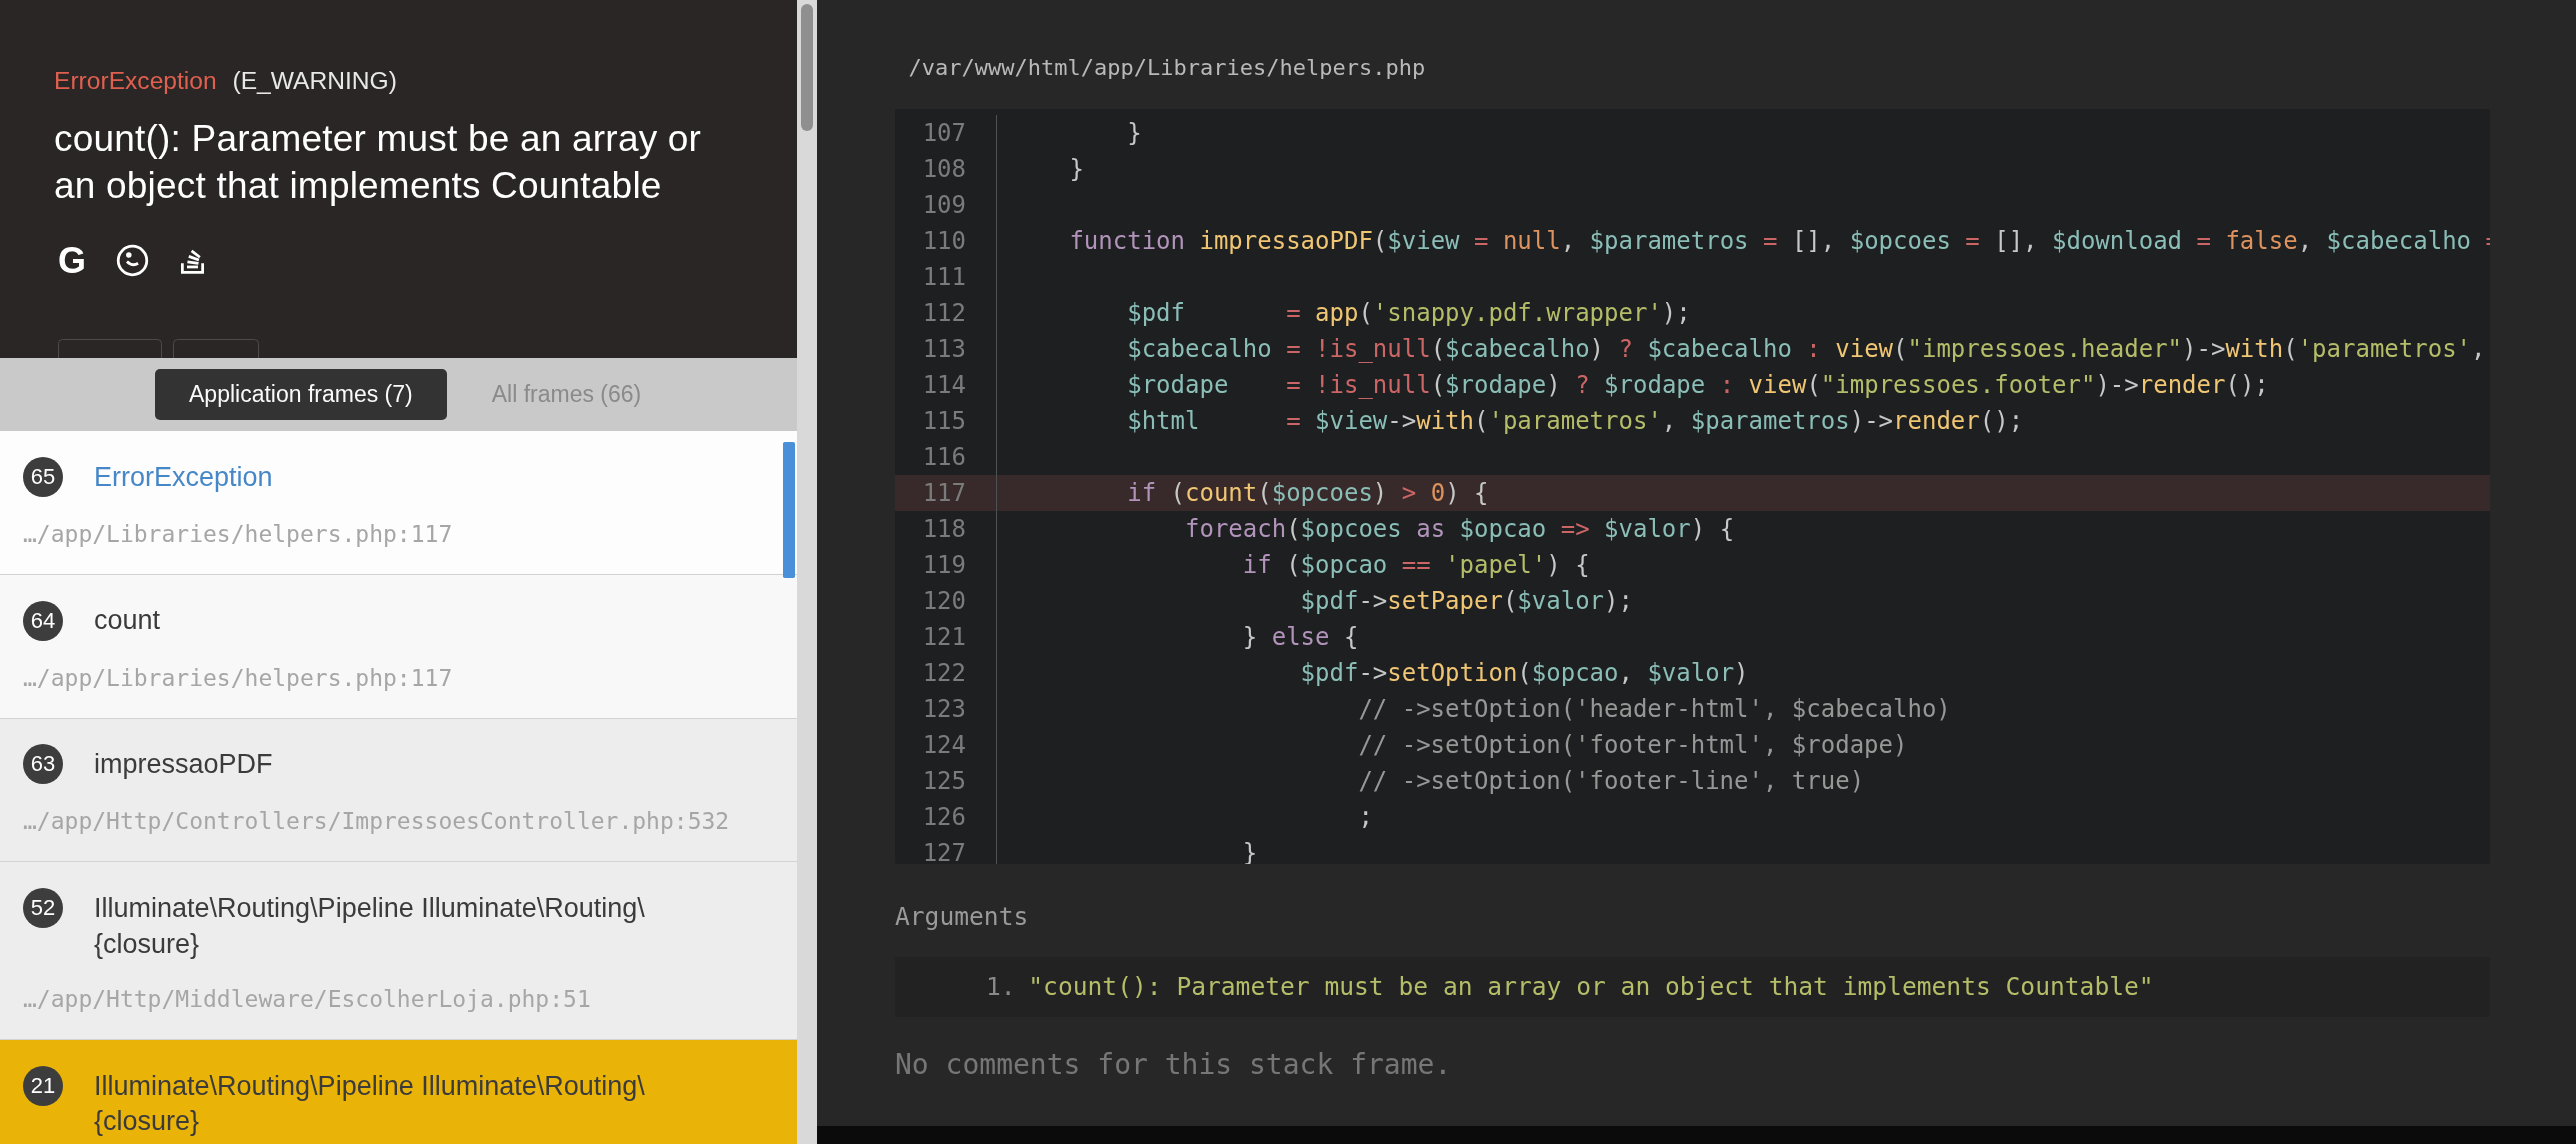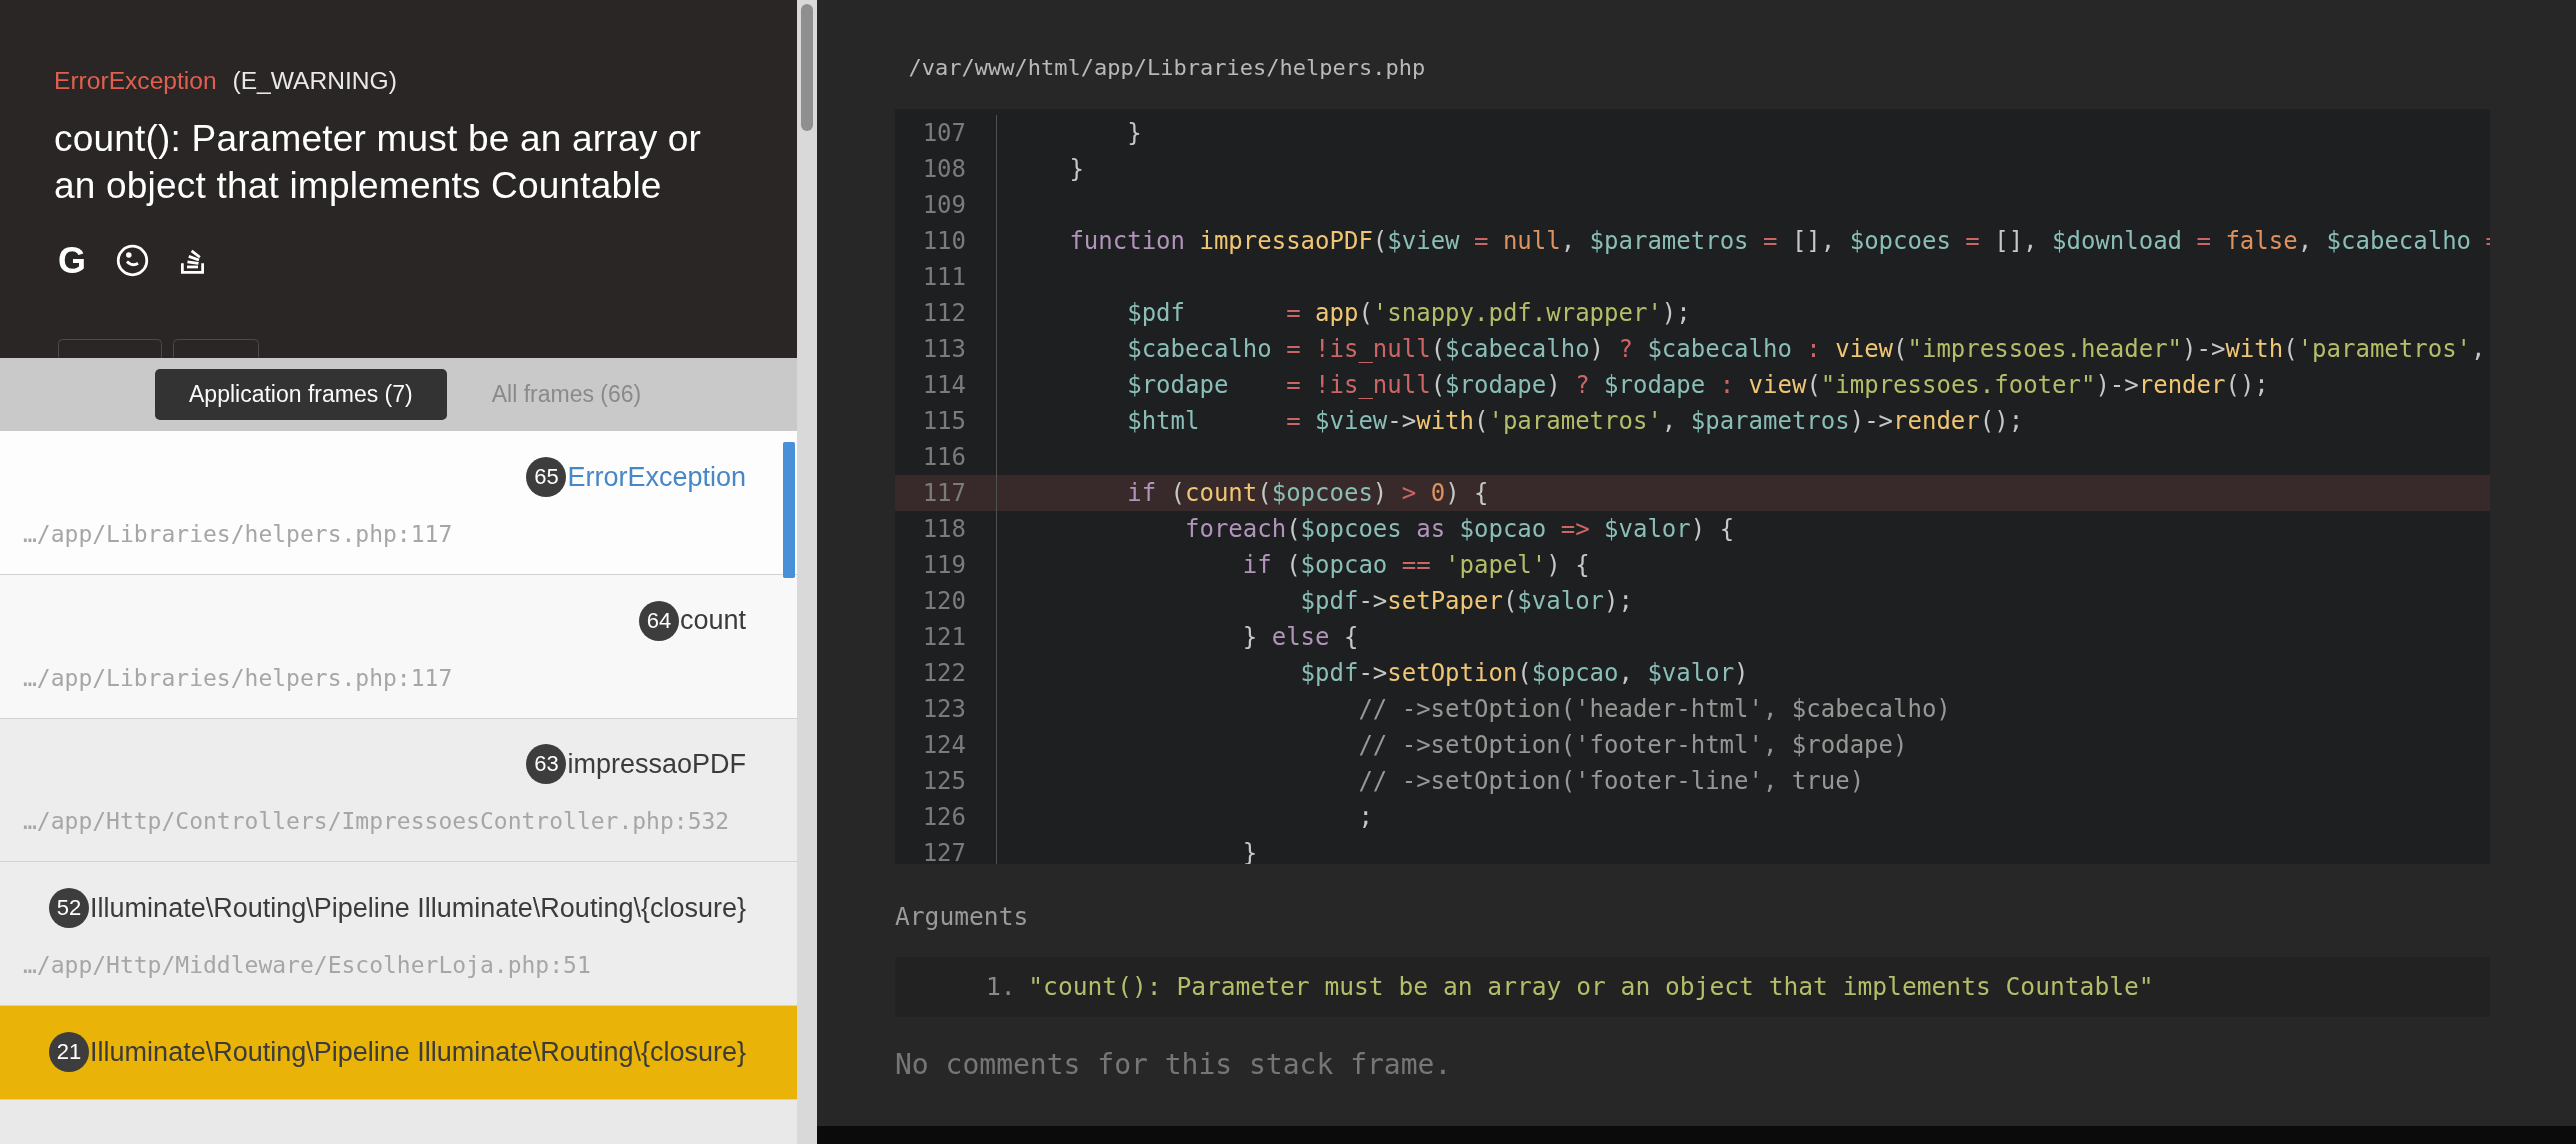--- a/index.html
+++ b/index.html
@@ -39,21 +39,21 @@
   }
   .tab{border:none;cursor:pointer;font-family:"Liberation Sans",sans-serif;}
   .tab-app{background:#333333;color:#fafafa;font-size:23px;padding:12px 34px;border-radius:5px;}
   .tab-all{background:transparent;color:#8a8a8a;font-size:23px;padding:0;}
 
   .frames-list{flex:1;position:relative;background:#e9e9e9;overflow:hidden;}
   .frame{padding:24px 51px 27px 23px;border-bottom:0.9px solid #d2d2d2;background:#ededed;cursor:pointer;}
   .frame:nth-child(2){background:#f8f8f8;}
   .frame:nth-child(5){background:#eab308;}
   .frame.active{background:#fdfdfd;}
-  .frame-head{display:flex;align-items:flex-start;gap:1px;justify-content:flex-end;}
+  .frame-head{display:flex;align-items:flex-start;gap:31px;}
   .badge{
     flex:0 0 40px;width:40px;height:40px;border-radius:50%;
     background:#3d3d3d;color:#ffffff;font-size:22px;
     display:flex;align-items:center;justify-content:center;margin-top:1.8px;
   }
   .frame-name{font-size:27px;color:#3b3b3b;line-height:1.32;padding-top:4.5px;word-break:break-word;}
   .frame.active .frame-name{color:#4687c7;}
   .frame-path{
     margin-top:24px;color:#a6a6a6;font-size:23px;
     font-family:"DejaVu Sans Mono",monospace;white-space:nowrap;overflow:hidden;

